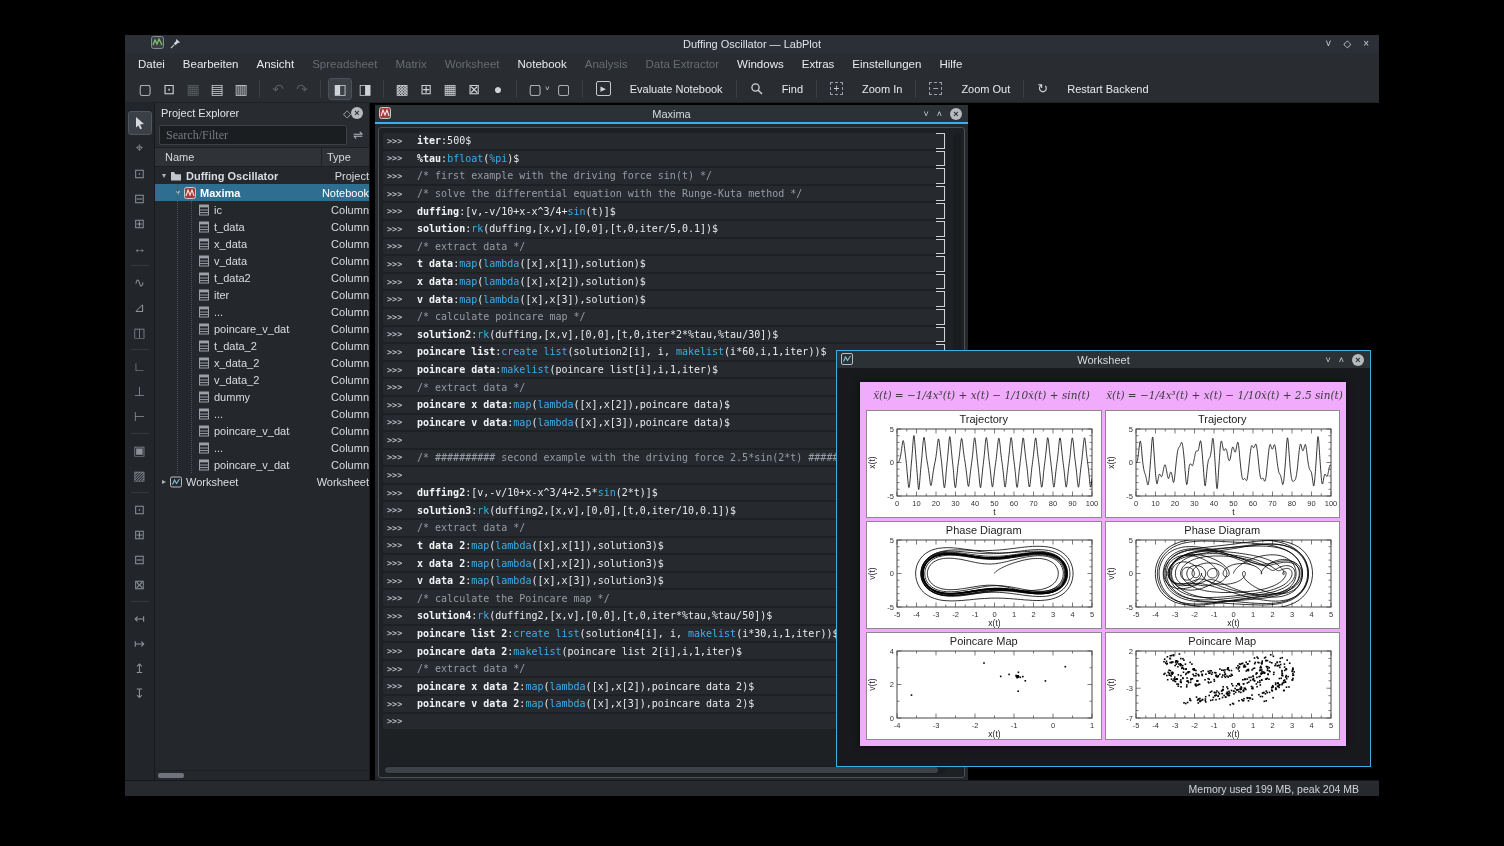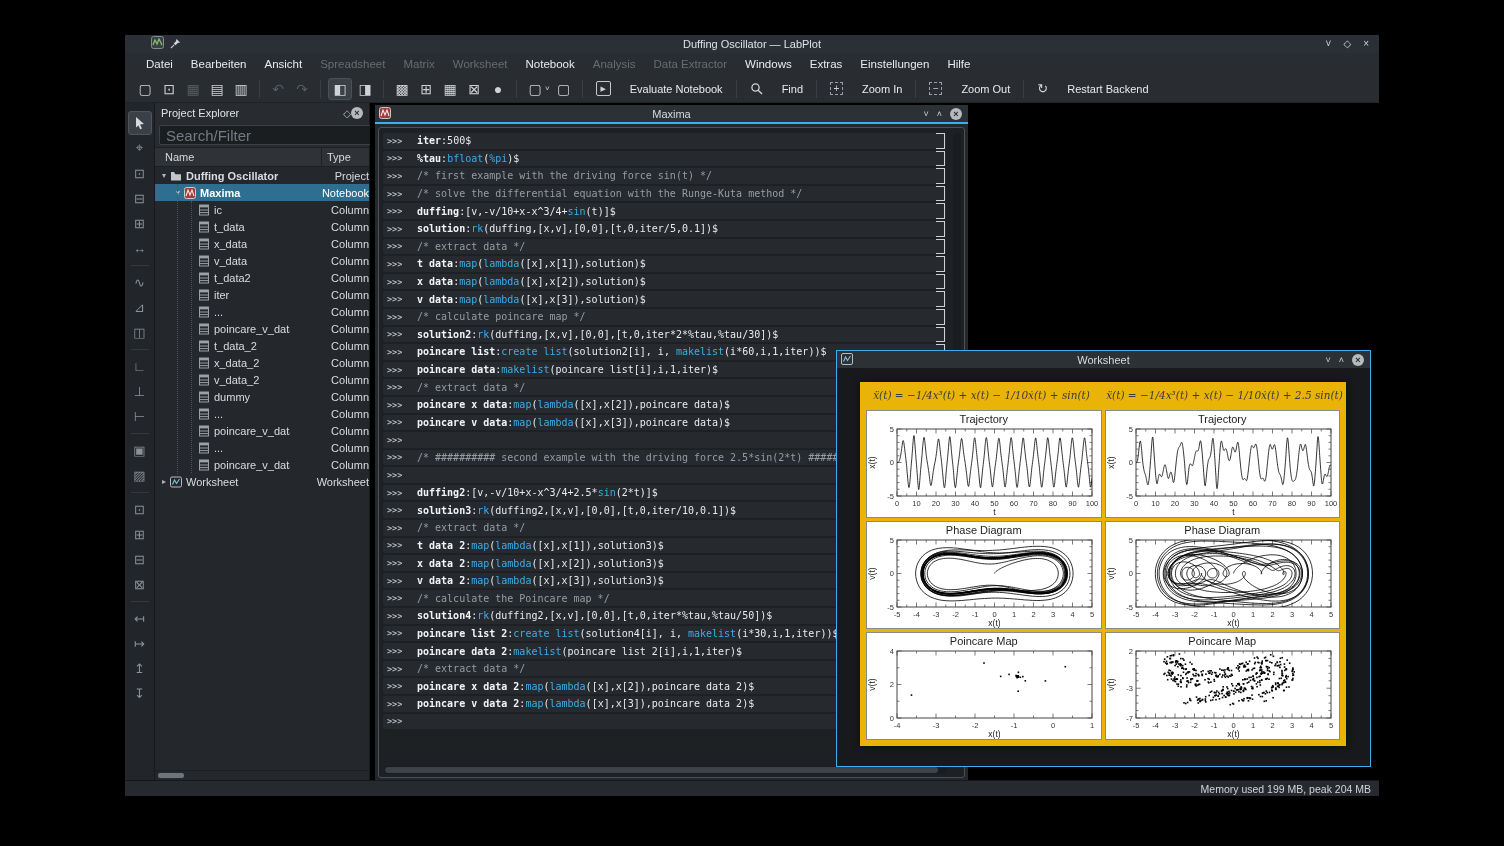--- a/index.html
+++ b/index.html
@@ -8,21 +8,21 @@
   #appwin{position:absolute;left:125px;top:35px;width:1254px;height:761px;
           background:#1b1e21;display:flex;flex-direction:column;box-sizing:border-box;}
   
   .titlebar{height:18px;background:#2b3036;display:flex;align-items:center;position:relative;flex:0 0 auto;padding-left:22px;}
   .titlebar .appicon{margin-left:4px;}
   .titlebar .pinicon{margin-left:6px;}
   .tb-title{position:absolute;left:0;right:0;text-align:center;font-size:11px;color:#dfe3e6;}
   .tb-controls{margin-left:auto;display:flex;gap:12px;padding-right:10px;z-index:2;}
   .tb-controls span{color:#cfd3d6;font-size:10px;line-height:18px;cursor:default;}
   
-  #menubar{height:22px;background:#292d31;display:flex;align-items:center;padding-left:12px;flex:0 0 auto;}
+  #menubar{height:22px;background:#292d31;display:flex;align-items:center;padding-left:4px;flex:0 0 auto;}
   .menuitem{font-size:11.5px;color:#e8eaec;padding:3px 9px;cursor:default;}
   .menuitem.disabled{color:#676c71;}
   
   #maintoolbar{height:27px;background:#292d31;display:flex;align-items:center;padding-left:8px;
                border-bottom:1px solid #1f2226;flex:0 0 auto;}
   .tbtn{width:22px;height:20px;display:flex;align-items:center;justify-content:center;
         color:#cfd3d7;font-size:14px;border-radius:3px;margin:0 1px;cursor:default;}
   .tbtn.disabled{color:#575d62;}
   .tbtn.pressed{background:#3a4046;border:1px solid #4a5056;}
   .tsep{width:1px;height:18px;background:#3a3f44;margin:0 6px;}
@@ -45,21 +45,21 @@
   
   #explorer{width:215px;background:#282c30;display:flex;flex-direction:column;box-sizing:border-box;
             border-right:1px solid #17191b;}
   .pheader{height:20px;display:flex;align-items:center;padding:0 6px;flex:0 0 auto;}
   .pheader .ph-title{font-size:11px;color:#dfe3e7;flex:1;}
   .pheader .phbtn{color:#b6bbc0;font-size:10px;margin-left:8px;cursor:default;}
   .closecirc{display:inline-block;width:12px;height:12px;border-radius:50%;background:#b7babd;
              color:#26292d;font-size:9px;line-height:12px;text-align:center;font-weight:bold;cursor:default;}
   .searchrow{height:24px;display:flex;align-items:center;padding:0 4px;gap:4px;flex:0 0 auto;}
   #search-input{flex:1;height:18px;background:#1b1e21;border:1px solid #3c4146;border-radius:2px;
-                color:#d4d8db;font-size:15px;padding:0 6px;outline:none;font-family:Liberation Sans, sans-serif;}
+                color:#d4d8db;font-size:12px;padding:0 6px;outline:none;font-family:Liberation Serif, serif;}
   #search-input::placeholder{color:#757b82;}
   .filterbtn{color:#aeb4ba;font-size:12px;cursor:default;padding:0 2px;}
   .thead{height:18px;display:flex;background:#2f3338;border-top:1px solid #1d2023;
          border-bottom:1px solid #1d2023;flex:0 0 auto;}
   .thead span{font-size:11px;color:#d6dadd;line-height:18px;}
   .th-name{width:167px;padding-left:10px;box-sizing:border-box;border-right:1px solid #1d2023;}
   .th-type{flex:1;padding-left:5px;}
   #tree{flex:1;position:relative;background:#24272b;overflow:hidden;}
   .trow{height:17px;display:flex;align-items:center;font-size:11px;color:#d9dde0;cursor:default;}
   .trow.selected{background:#2d6e91;color:#fff;}
@@ -94,32 +94,32 @@
   .tk-f{color:#3daee9;}
   .tk-c{color:#969da4;}
   .cellbr{width:8px;align-self:stretch;border:1.4px solid #cdd1d5;border-left:none;flex:0 0 auto;margin-right:1px;}
   .nbvscroll{position:absolute;right:3px;top:5px;bottom:14px;width:8px;background:#1a1d1f;border-radius:3px;}
   .nbhscroll{position:absolute;left:5px;right:18px;bottom:3px;height:8px;background:#1a1d1f;border-radius:3px;}
   .nbhscroll .thumb{position:absolute;left:1px;top:1px;right:8px;height:6px;background:#3c4248;border-radius:3px;}
   
   #wswin{left:466px;top:247px;width:535px;height:417px;border:1px solid #3daee9;
          display:flex;flex-direction:column;z-index:5;}
   .wsbody{flex:1;position:relative;background:#17191c;min-height:0;}
-  #wscanvas{position:absolute;left:23px;top:14px;width:486px;height:364px;background:#eab308;
+  #wscanvas{position:absolute;left:23px;top:14px;width:486px;height:364px;background:#f0abfc;
             box-shadow:0 0 6px rgba(0,0,0,.6);}
   .eqrow{display:flex;padding-top:7px;height:18px;}
   .eq{width:50%;text-align:center;font-family:"DejaVu Serif",serif;font-style:italic;
       font-size:10.5px;color:#3c3c3c;}
   #plotgrid{position:absolute;left:6px;right:6px;top:28px;bottom:6px;display:grid;
             grid-template-columns:1fr 1fr;grid-template-rows:1fr 1fr 1fr;gap:3px;}
   .plotbox{border:1px solid #8a8a8a;position:relative;background:#fff;overflow:hidden;}
   .ptitle{text-align:center;font-size:11px;color:#222;height:15px;line-height:16px;}
   
   #statusbar{height:15px;background:#26292d;border-top:1px solid #15171a;display:flex;
-             align-items:center;justify-content:flex-end;padding-right:8px;flex:0 0 auto;}
+             align-items:center;justify-content:flex-end;padding-right:20px;flex:0 0 auto;}
   #statusbar span{font-size:10.5px;color:#d0d4d8;}
 </style>
 </head>
 <body>
 
 <div id="appwin">
 
   <div class="titlebar">
     <span class="appicon">
       <svg width="13" height="13" viewBox="0 0 13 13">

